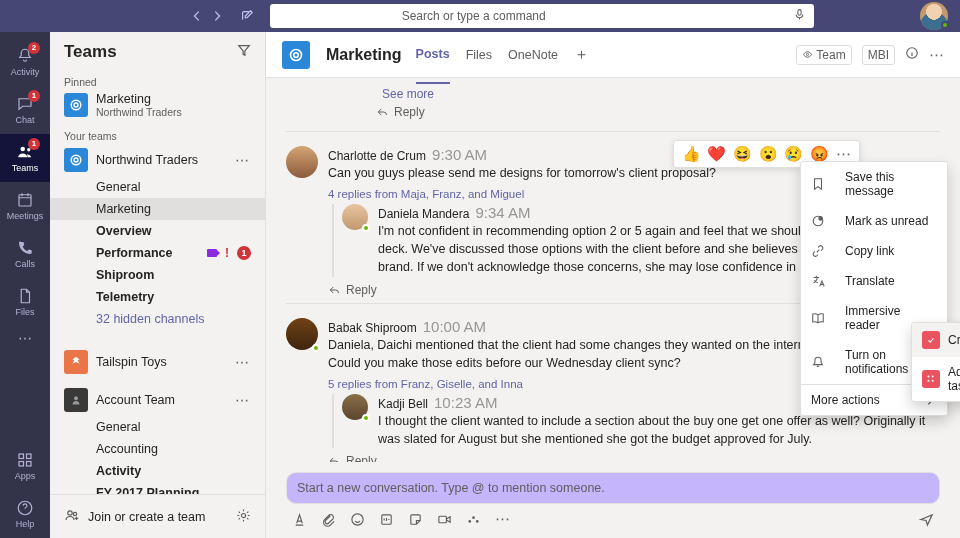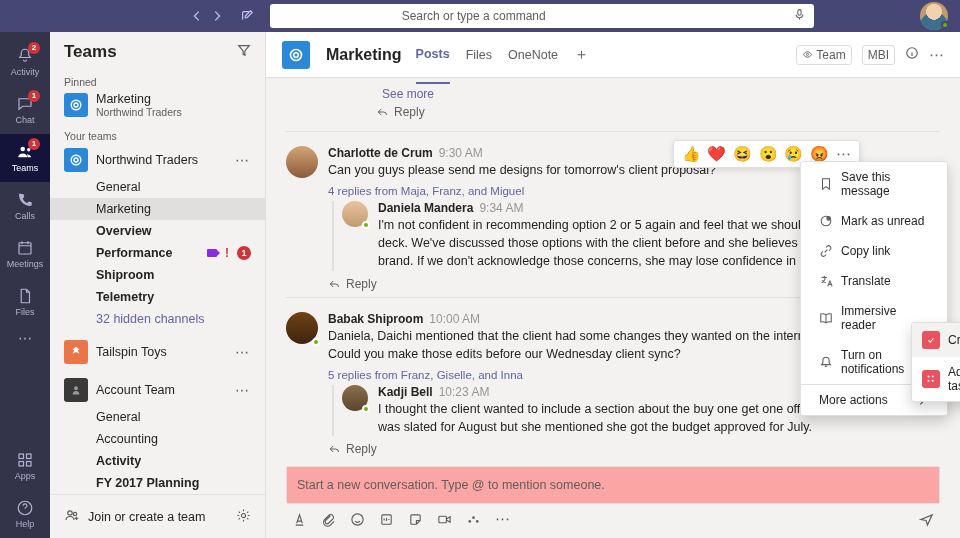--- a/index.html
+++ b/index.html
@@ -73,36 +73,36 @@
   .post{display:flex;padding-top:8px}
   .av{width:32px;height:32px;border-radius:50%;margin-right:10px;flex-shrink:0;background:#aaa;position:relative}
   .av.small{width:26px;height:26px}
   .av .pres{width:8px;height:8px;border-radius:50%;background:#6bb700;border:2px solid #fff;position:absolute;right:-2px;bottom:-2px}
   .av.c1{background:linear-gradient(#d4a574,#8b5a3c)}
   .av.c2{background:linear-gradient(#e8c4a0,#c19970)}
   .av.c3{background:linear-gradient(#704214,#3d2410)}
   .av.c4{background:linear-gradient(#8b6f47,#5a4530)}
   .pbody{flex:1}
   .phead{font-size:12px;color:#252423}
-  .phead .nm{font-weight:700}
-  .phead .tm{color:#979693;margin-left:6px;font-size:12px}
+  .phead .nm{font-weight:400}
+  .phead .tm{color:#979693;margin-left:6px;font-size:15px}
   .ptext{font-size:12.5px;line-height:1.45;color:#252423;padding-top:1px}
   .repfrom{color:#6264a7;font-size:11.5px;margin-top:6px;cursor:pointer}
   .thread{border-left:2px solid #e1dfdd;margin-left:4px;padding-left:8px;margin-top:4px;display:flex}
   
   .compose{padding:10px 20px 10px 20px;background:#f3f2f1}
-  .cbox{background:#fca5a5;border:1px solid #e1dfdd;border-radius:2px;height:38px;display:flex;align-items:center;padding:0 10px;color:#605e5c;font-size:12.5px;cursor:text}
+  .cbox{background:#c4b5fd;border:1px solid #e1dfdd;border-radius:10px;height:32px;display:flex;align-items:center;padding:0 10px;color:#605e5c;font-size:12.5px;cursor:text}
   .cicons{display:flex;gap:14px;align-items:center;padding:6px 6px 0;color:#605e5c}
   .cicons .send{margin-left:auto}
   .cico{cursor:pointer;display:flex}
   .cico svg{width:15px;height:15px}
   
   .react-bar{position:absolute;top:108px;right:100px;background:#fff;border:1px solid #e1dfdd;border-radius:3px;box-shadow:0 2px 6px rgba(0,0,0,.12);display:flex;gap:7px;padding:4px 8px;align-items:center;font-size:15px}
   .context-menu{position:absolute;top:129px;right:12px;width:148px;background:#fff;border:1px solid #e1dfdd;box-shadow:0 6px 14px rgba(0,0,0,.18);border-radius:3px;font-size:12px}
-  .cm-item{display:flex;align-items:center;gap:8px;padding:8px 18px;cursor:pointer}
+  .cm-item{display:flex;align-items:center;gap:20px;padding:8px 10px;cursor:pointer}
   .cm-item svg{width:14px;height:14px;color:#605e5c;flex-shrink:0}
   .cm-div{height:1px;background:#e1dfdd}
   .cm-more{justify-content:space-between}
   .sub-menu{position:absolute;top:290px;left:645px;width:148px;background:#fff;border:1px solid #e1dfdd;box-shadow:0 6px 14px rgba(0,0,0,.18);border-radius:3px;font-size:12px;overflow:hidden}
   .sm-item{display:flex;align-items:center;gap:8px;padding:8px 10px;cursor:pointer}
   .sm-item.hov{background:#f3f2f1}
   .sm-ico{width:18px;height:18px;border-radius:3px;background:#e9525f;display:flex;align-items:center;justify-content:center;color:#fff;flex-shrink:0}
   .sm-ico svg{width:10px;height:10px}
 </style>
 </head>
@@ -160,31 +160,31 @@
   <div class="rail-item sel">
     <svg viewBox="0 0 24 24" fill="currentColor">
           <circle cx="9" cy="8" r="3"></circle>
           <circle cx="17" cy="9" r="2.2"></circle>
           <path d="M3 19c0-3 2.7-5 6-5s6 2 6 5H3zm12.5 0c0-1.4-.4-2.6-1.2-3.6 2.4-.4 5.7.9 5.7 3.6h-4.5z"></path>
         </svg>
     <span>Teams</span>
         <span class="badge">1</span>
   </div>
   <div class="rail-item">
-    <svg viewBox="0 0 24 24" fill="currentColor">
-          <path d="M6 3c-1 0-2 1-2 2 0 8 7 15 15 15 1 0 2-1 2-2v-3l-4-1-2 2c-3-1-5-3-6-6l2-2-1-4H6z"></path>
-        </svg>
-    <span>Calls</span>
-  </div>
-  <div class="rail-item">
     <svg viewBox="0 0 24 24" fill="none" stroke="currentColor" stroke-width="1.6">
           <rect x="4" y="5" width="16" height="15" rx="1"></rect>
           <path d="M4 9h16M8 3v4M16 3v4"></path>
         </svg>
     <span>Meetings</span>
+  </div>
+  <div class="rail-item">
+    <svg viewBox="0 0 24 24" fill="currentColor">
+          <path d="M6 3c-1 0-2 1-2 2 0 8 7 15 15 15 1 0 2-1 2-2v-3l-4-1-2 2c-3-1-5-3-6-6l2-2-1-4H6z"></path>
+        </svg>
+    <span>Calls</span>
   </div>
   <div class="rail-item">
     <svg viewBox="0 0 24 24" fill="none" stroke="currentColor" stroke-width="1.6">
           <path d="M7 3h7l4 4v14H7zM14 3v4h4"></path>
         </svg>
     <span>Files</span>
   </div>
   <div class="rail-ell">⋯</div>
   <div class="rail-spacer"></div>
   <div class="rail-item">
@@ -256,21 +256,21 @@
           </span>
     </div>
     <div class="chan bold">
           <span>Shiproom</span>
         </div>
     <div class="chan bold">
           <span>Telemetry</span>
         </div>
     <div class="link-ch">32 hidden channels</div>
 
-    <div class="team-row" style="margin-top:6px">
+    <div class="team-row" style="margin-top:16px">
       <div class="team-ico orange">
             <svg width="14" height="14" viewBox="0 0 16 16" fill="#fff">
               <path d="M8 2l4 3-2 1 2 4-4-2-4 2 2-4-2-1 4-3z"></path>
             </svg>
           </div>
       <span class="name">Tailspin Toys</span>
       <span class="team-more">⋯</span>
     </div>
 
     <div class="team-row" style="margin-top:6px">

